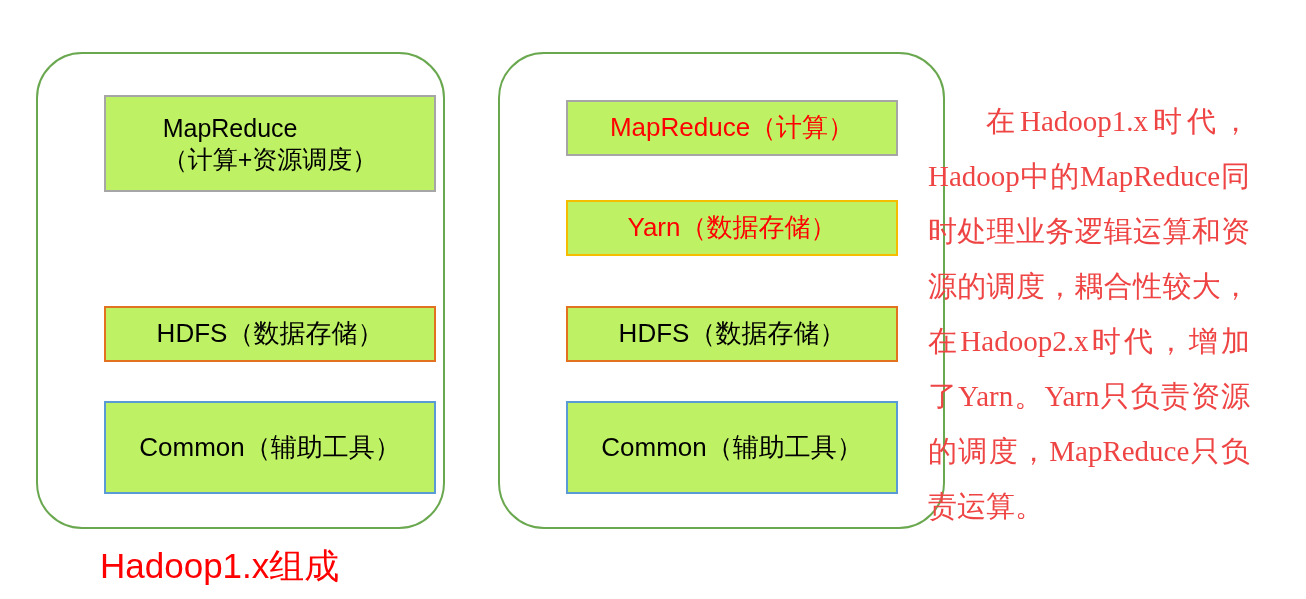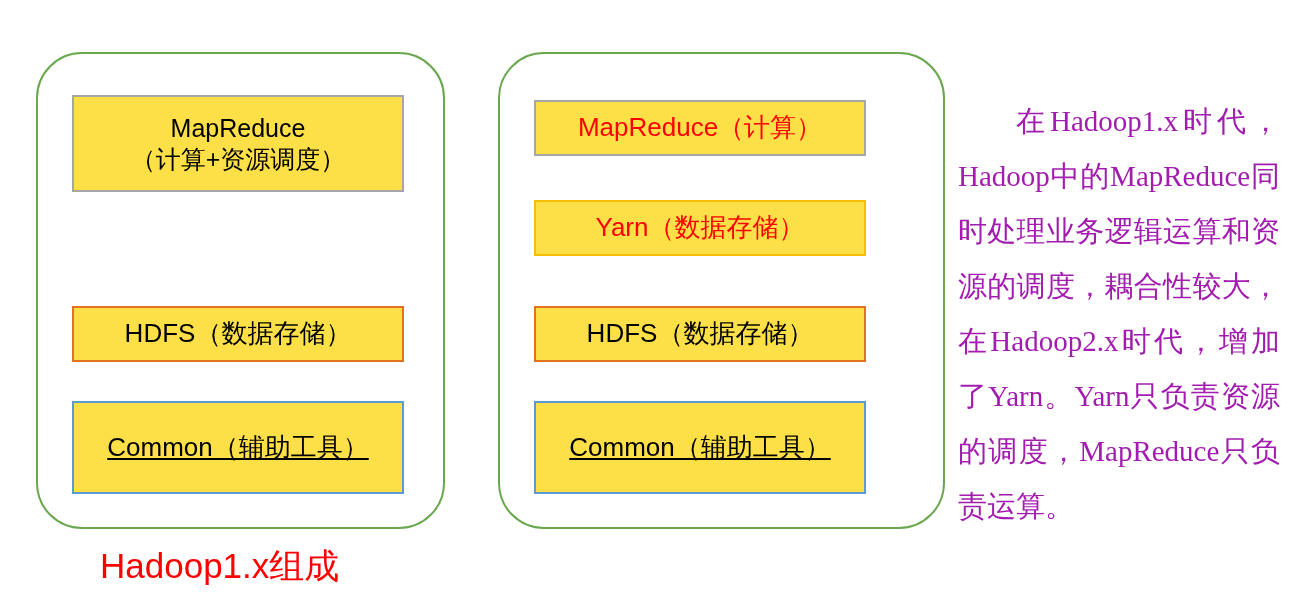--- a/index.html
+++ b/index.html
@@ -29,33 +29,33 @@
     background: #ffffff;
     box-sizing: border-box;
   }
   #group-1 { left: 36px;  top: 52px; width: 409px; height: 477px; }
   #group-2 { left: 498px; top: 52px; width: 447px; height: 477px; }
 
   
   .layer-box {
     position: absolute;
     box-sizing: border-box;
-    background: #fde047;
+    background: #bef264;
     display: flex;
     align-items: center;
     justify-content: center;
-    text-align: center;
     line-height: 1.22;
     color: #000000;
     font-size: 26px;
     white-space: pre-line;
+    margin-left: 32px;
   }
   .layer-box.gray   { border: 2.5px solid #A6A6A6; }
   .layer-box.orange { border: 2.5px solid #E2721F; }
-  .layer-box.blue   { border: 2.5px solid #5B9BD5; text-decoration: underline; }
+  .layer-box.blue   { border: 2.5px solid #5B9BD5; }
   .layer-box.yellow { border: 2.5px solid #F5BD00; }
   .layer-box.red-text { color: #FF0000; }
 
   
   #g1-mapreduce { left: 34px; top: 41px;  width: 332px; height: 97px; font-size: 25px; }
   #g1-hdfs      { left: 34px; top: 252px; width: 332px; height: 56px; }
   #g1-common    { left: 34px; top: 347px; width: 332px; height: 93px; }
 
   
   #g2-mapreduce { left: 34px; top: 46px;  width: 332px; height: 56px; }
@@ -70,27 +70,27 @@
     font-size: 35px;
     font-family: "Liberation Sans", sans-serif;
     white-space: nowrap;
   }
   #caption-1 { left: 100px; top: 543px; }
   #caption-2 { left: 562px; top: 543px; }
 
   
   #description {
     position: absolute;
-    left: 958px;
+    left: 928px;
     top: 94px;
     width: 322px;
     font-family: "Liberation Serif", serif;
     font-size: 29px;
     line-height: 55px;
-    color: #a21caf;
+    color: #ef4444;
     text-align: justify;
     text-justify: inter-ideograph;
     text-indent: 2em;
     letter-spacing: 0px;
     word-break: break-all;
   }
 </style>
 </head>
 <body>
 

